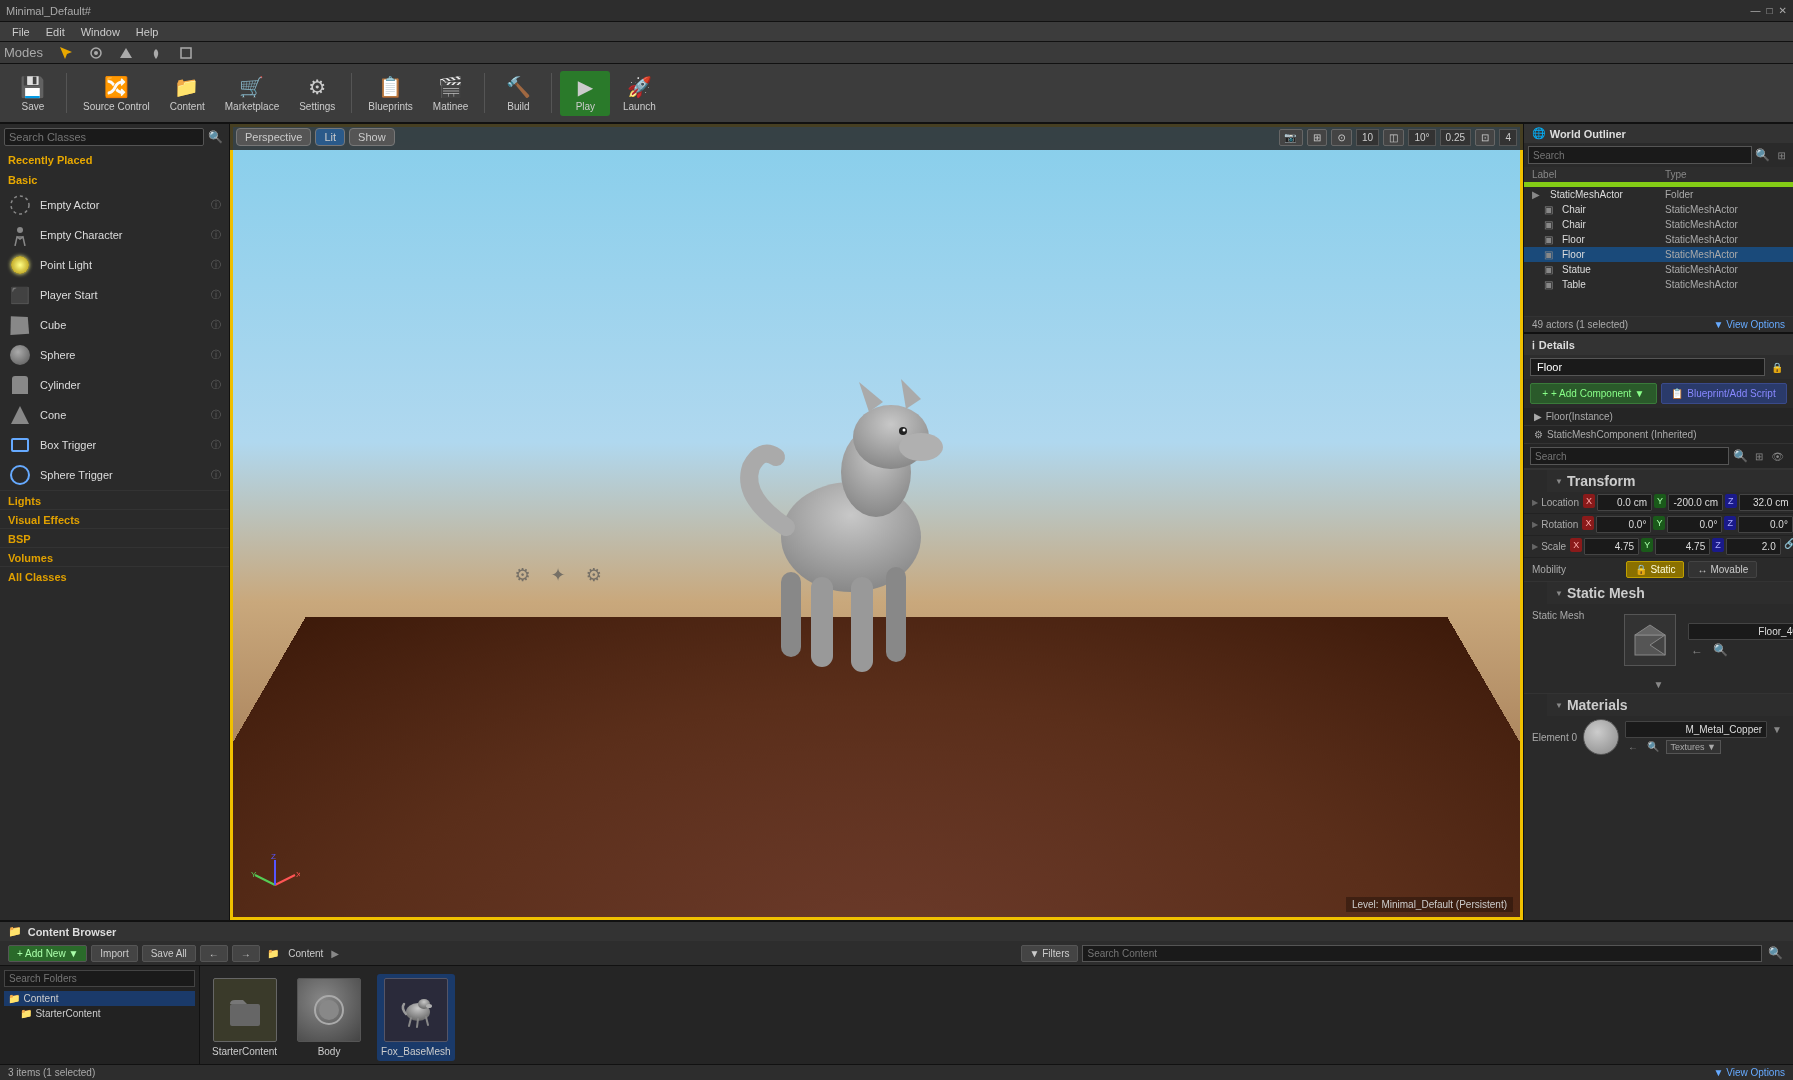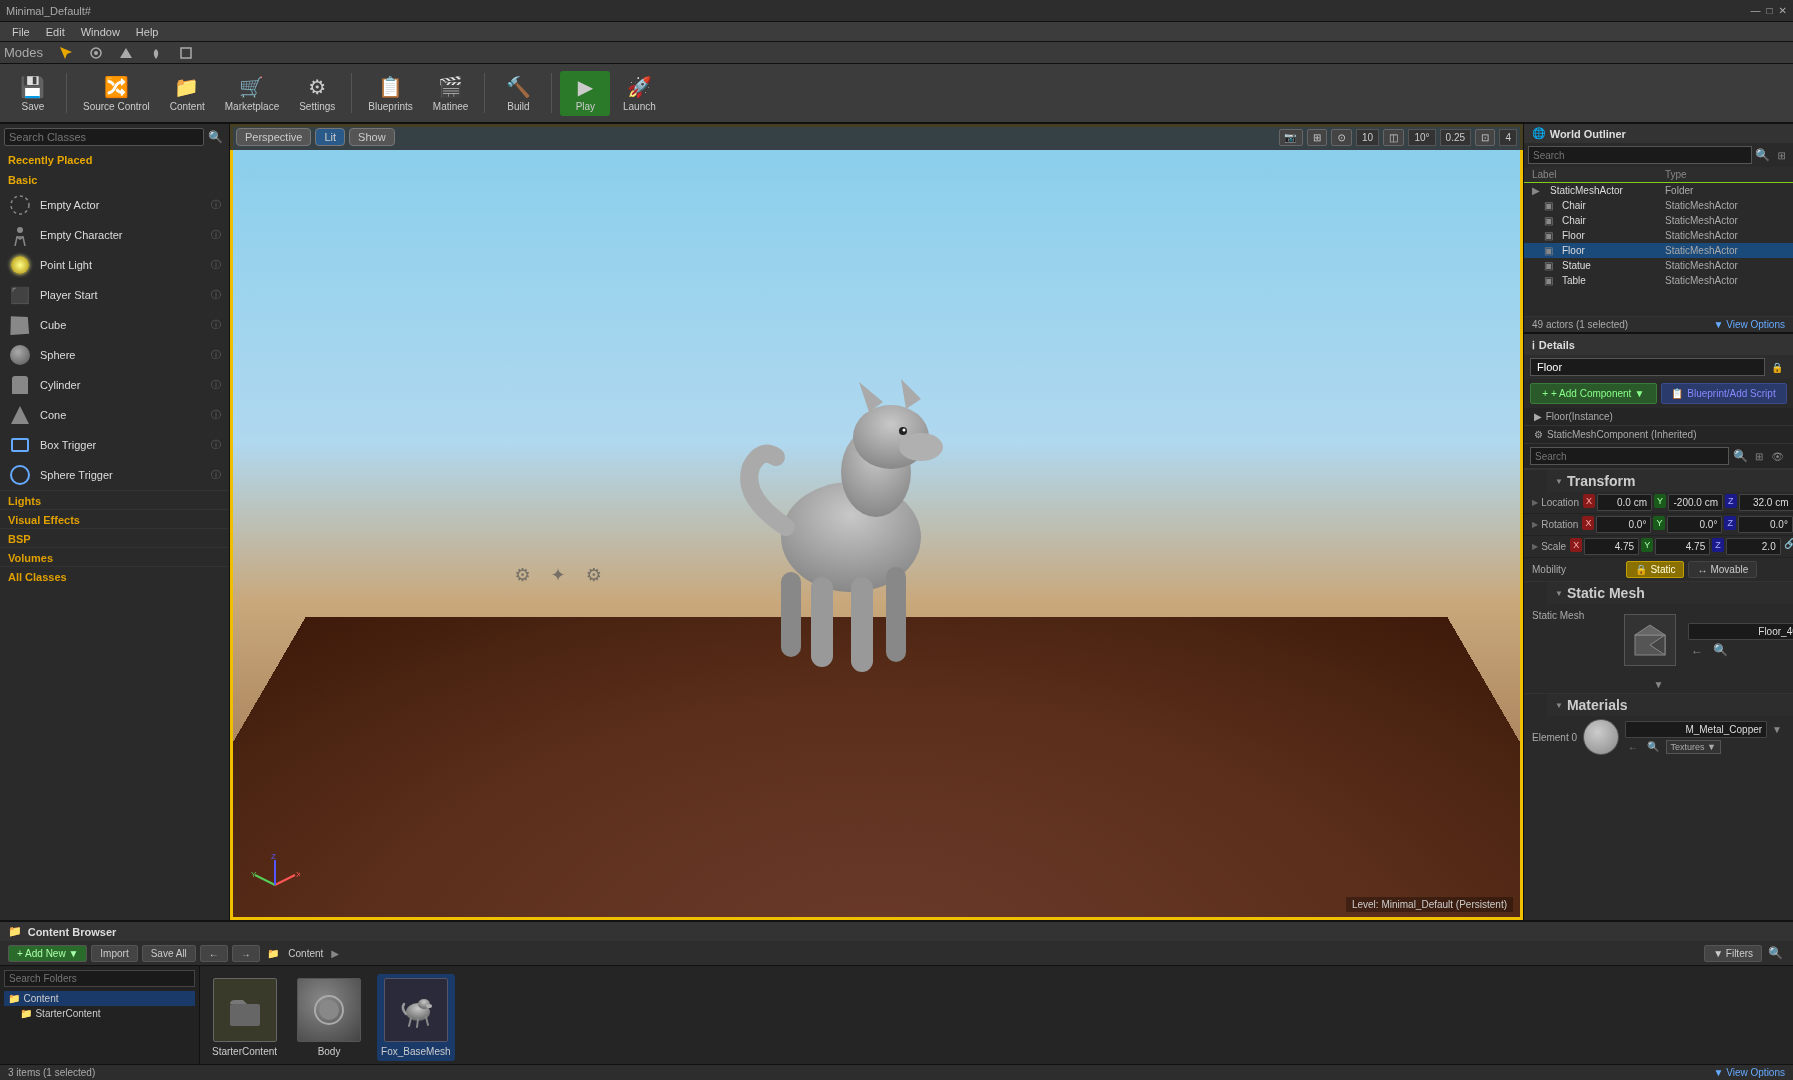--- a/index.html
+++ b/index.html
@@ -68,21 +68,21 @@
     .viewport-selection { position: absolute; top: 0; left: 0; right: 0; bottom: 0; pointer-events: none; border: 3px solid #f0c000; }
 
     
     #right-panel { width: 270px; background: #2a2a2a; border-left: 1px solid #111; display: flex; flex-direction: column; overflow: hidden; }
 
     
     #outliner { height: 210px; border-bottom: 2px solid #111; display: flex; flex-direction: column; }
     #outliner-header { background: #333; padding: 3px 8px; font-size: 11px; font-weight: bold; color: #ddd; display: flex; align-items: center; gap: 4px; }
     #outliner-search { padding: 3px 4px; display: flex; gap: 2px; }
     #outliner-search input { flex: 1; background: #1a1a1a; border: 1px solid #555; color: #ccc; padding: 2px 4px; font-size: 10px; }
-    #outliner-cols { display: flex; padding: 2px 8px; border-bottom: 1px solid #84cc16; background: #2d2d2d; }
+    #outliner-cols { display: flex; padding: 2px 8px; border-bottom: 5px solid #84cc16; background: #2d2d2d; }
     .outliner-col-label { font-size: 10px; color: #888; flex: 1; }
     .outliner-col-type { font-size: 10px; color: #888; width: 120px; }
     #outliner-list { flex: 1; overflow-y: auto; }
     .outliner-item { display: flex; align-items: center; padding: 2px 8px; cursor: pointer; gap: 4px; }
     .outliner-item.selected { background: #1a4a7a; }
     .outliner-item-icon { font-size: 10px; color: #888; width: 14px; }
     .outliner-item-label { flex: 1; font-size: 10px; color: #ddd; }
     .outliner-item-type { width: 120px; font-size: 10px; color: #aaa; }
     .outliner-footer { padding: 2px 8px; font-size: 10px; color: #aaa; display: flex; align-items: center; gap: 4px; background: #2d2d2d; border-top: 1px solid #333; }
     .outliner-footer .view-opts { margin-left: auto; color: #6af; cursor: pointer; }
@@ -668,20 +668,21 @@
     </button>
     <button class="cb-btn">Import</button>
     <button class="cb-btn">Save All</button>
     <button class="cb-btn">←</button>
     <button class="cb-btn">→</button>
     <span style="font-size:10px;color:#aaa;padding:0 4px;">📁</span>
     <span style="font-size:10px;color:#ccc;cursor:pointer;">Content</span>
     <span style="font-size:10px;color:#888;padding:0 4px;">▶</span>
     <div style="flex:1;"></div>
     <button class="cb-btn">▼ Filters</button>
+    <input type="text" class="search-input-panel" style="width: 200px;" placeholder="Search Content">
     <button class="search-icon-btn">🔍</button>
   </div>
   <div id="cb-main">
     <div id="cb-tree">
       <input id="cb-tree-search" type="text" placeholder="Search Folders" style="">
       <div class="tree-item selected">
         <span class="tree-item-icon">📁</span>
         <span>Content</span>
       </div>
       <div class="tree-item" style="padding-left:16px;">

